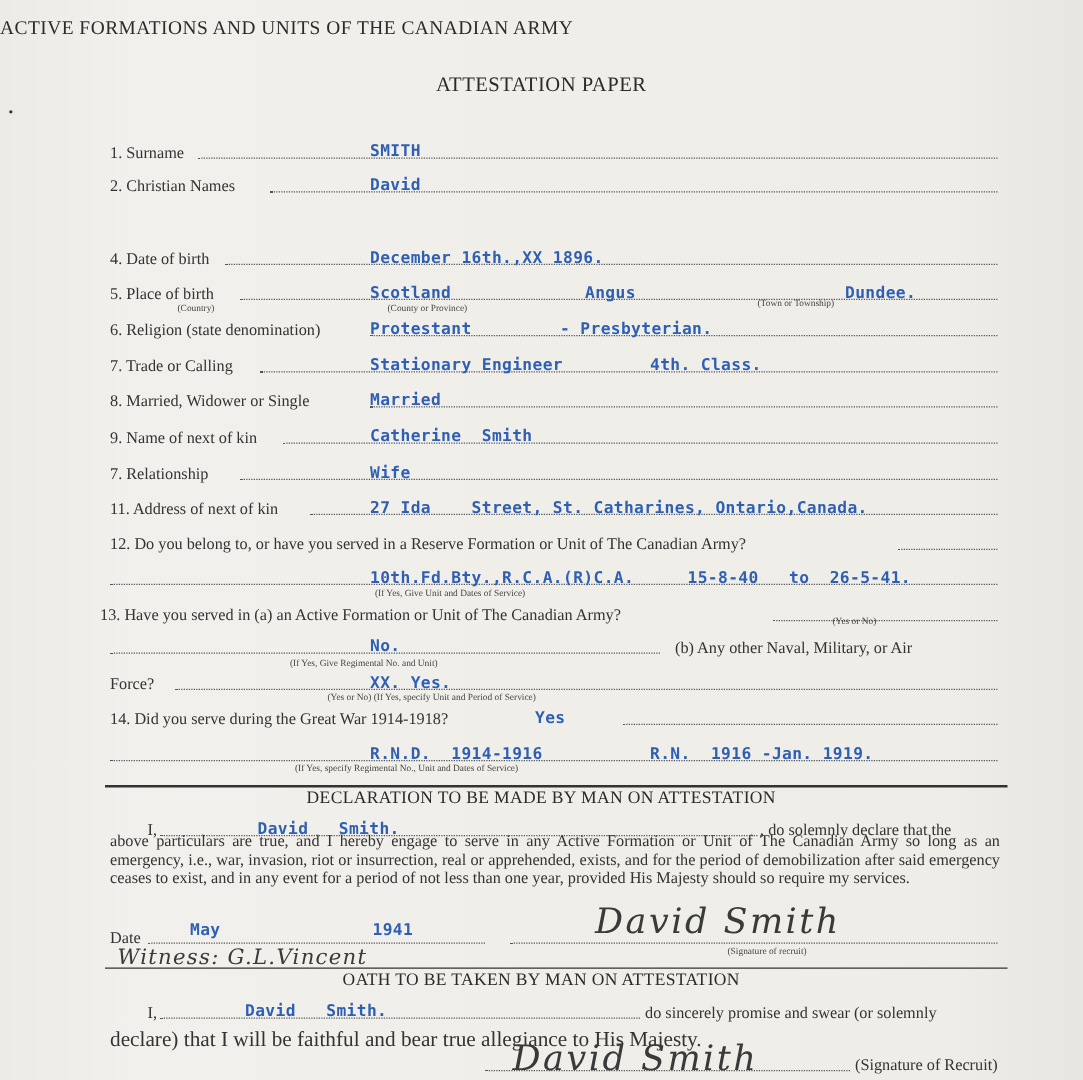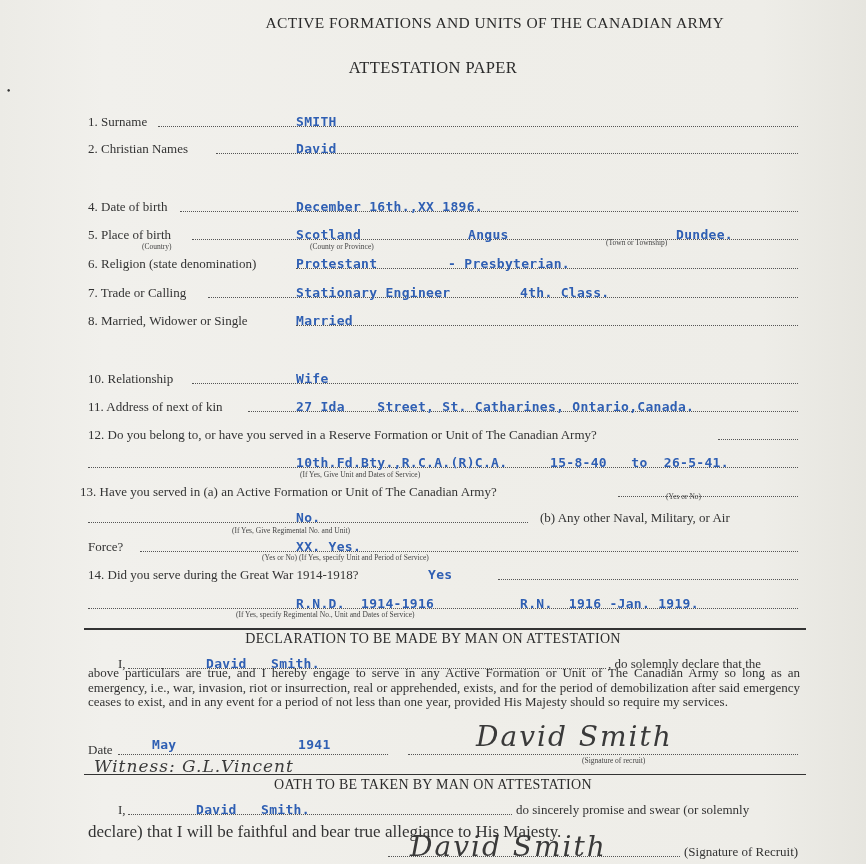--- a/index.html
+++ b/index.html
@@ -8,21 +8,21 @@
     background: #e9e8e3;
     font-family: "DejaVu Serif", "Liberation Serif", serif;
     color: #2a2a2a;
     position: relative;
   }
   .paper {
     position: absolute; left: 0; top: 0; width: 866px; height: 864px;
     background: linear-gradient(90deg, #ecebe6 0%, #f1f0ec 12%, #efeee9 50%, #eeede8 88%, #e6e5df 100%);
   }
   .title1 {
-    position: absolute; top: 14px; left: 0; width: 724px; text-align: right;
+    position: absolute; top: 14px; left: 0; width: 724px; text-align: left;
     font-family: "Liberation Serif", serif; font-size: 15.5px; letter-spacing: 0.4px;
     color: #2b2b2b;
   }
   .title2 {
     position: absolute; top: 58px; left: 0; width: 866px; text-align: center;
     font-family: "Liberation Serif", serif; font-size: 16.5px; letter-spacing: 0.4px;
     color: #2b2b2b;
   }
   .row {
     position: absolute; left: 88px; width: 710px; height: 18px;
@@ -120,23 +120,28 @@
     <span class="typed" style="left:208px">Stationary Engineer</span>
     <span class="typed" style="left:432px">4th. Class.</span>
   </div>
 
   <div class="row" style="top:311px">
     <span class="label">8. Married, Widower or Single</span>
     <div class="dots" style="left:208px;width:502px"></div>
     <span class="typed" style="left:208px">Married</span>
   </div>
 
+  <div class="row" style="top:340px">
+    <span class="label">9. Name of next of kin</span>
+    <div class="dots" style="left:138px;width:572px"></div>
+    <span class="typed" style="left:208px">Catherine  Smith</span>
+  </div>
 
   <div class="row" style="top:369px">
-    <span class="label">10. Relationship</span>
+    <span class="label">7. Relationship</span>
     <div class="dots" style="left:104px;width:606px"></div>
     <span class="typed" style="left:208px">Wife</span>
   </div>
 
   <div class="row" style="top:397px">
     <span class="label">11. Address of next of kin</span>
     <div class="dots" style="left:160px;width:550px"></div>
     <span class="typed" style="left:208px">27 Ida    Street, St. Catharines, Ontario,Canada.</span>
   </div>
 

